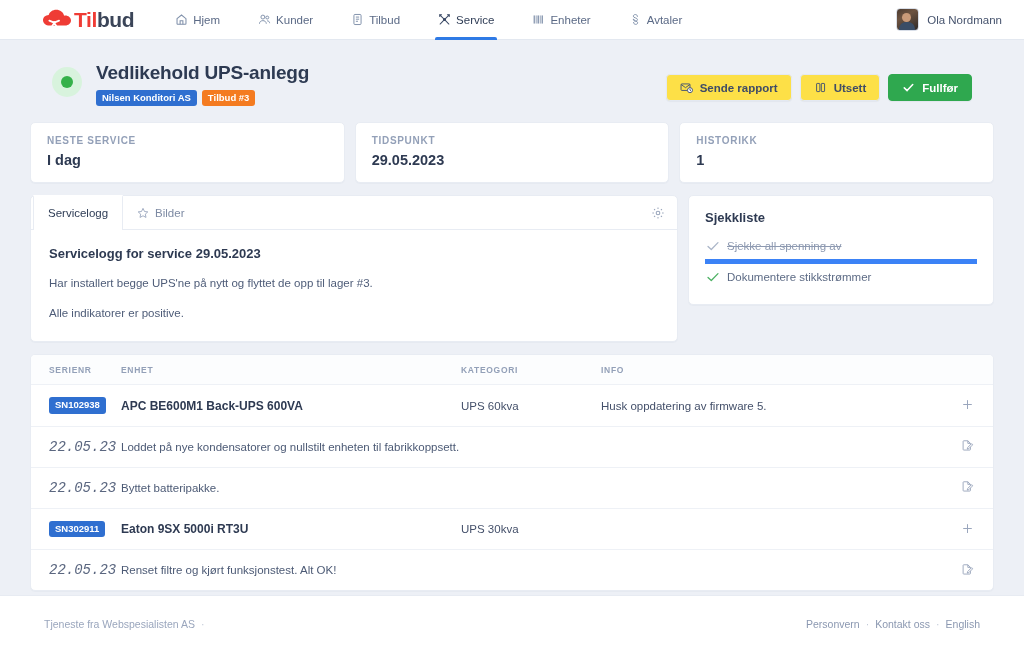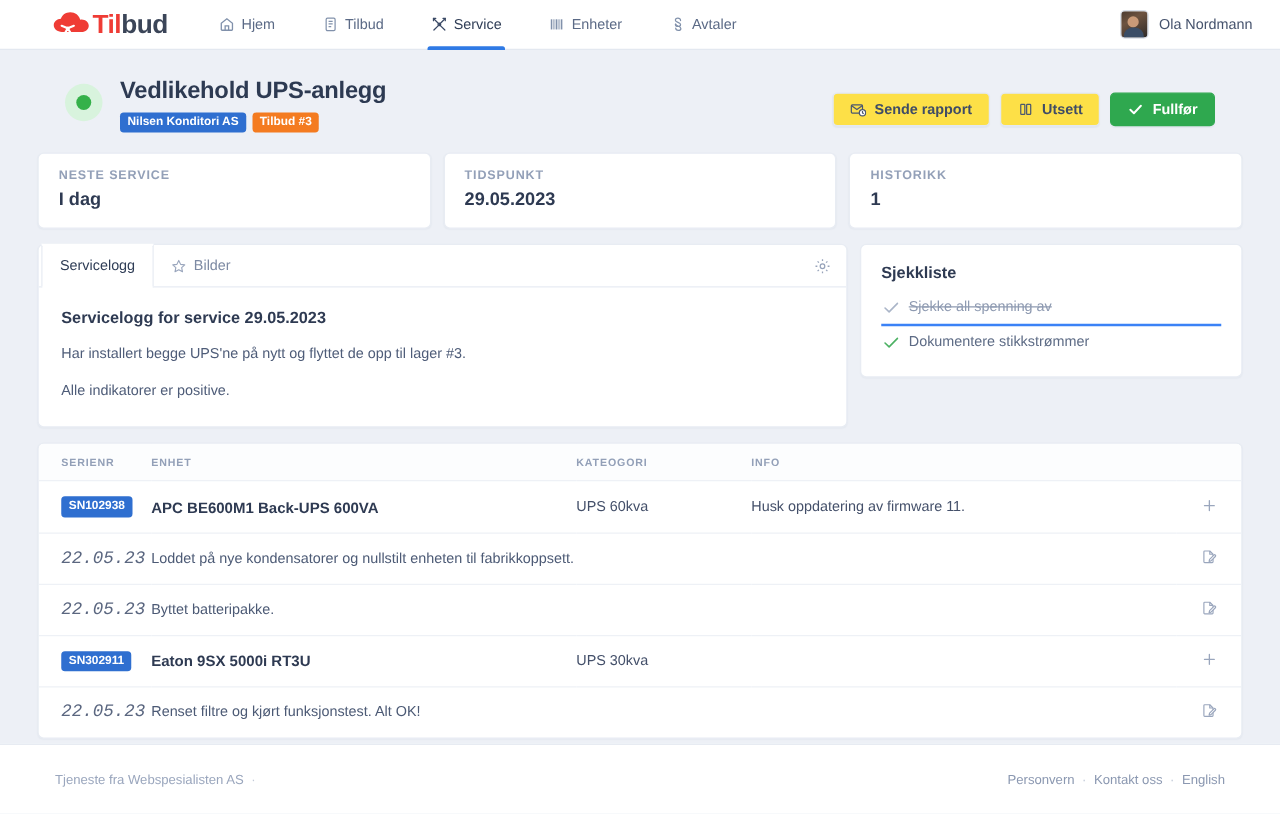--- a/index.html
+++ b/index.html
@@ -107,21 +107,21 @@
   .gear-ico { width: 14px; height: 14px; color: #97a3ba; display: block; }
 
   .log-body { padding: 16px 18px 20px; }
   .log-title { font-size: 13px; font-weight: 700; color: #2e3a52; }
   .log-p { font-size: 11.5px; color: #4e5c78; margin-top: 14px; line-height: 1.4; }
 
   .check-panel { flex: 0 0 306px; padding: 14px 16px 14px; }
   .check-title { font-size: 13px; font-weight: 700; color: #2e3a52; margin-bottom: 8px; }
   .check-item {
     display: flex; align-items: center; gap: 8px; font-size: 11.5px; color: #5d6b85;
-    padding: 7px 2px; border-bottom: 2px solid #3b82f6;
+    padding: 7px 2px; border-bottom: 5px solid #3b82f6;
   }
   .check-item:last-child { border-bottom: none; }
   .check-item.done span.lbl { text-decoration: line-through; color: #8e9ab1; }
   .check-ico { width: 12px; height: 10px; color: #4cb163; display: block; flex: 0 0 12px; }
   .check-item.done .check-ico { color: #aab5c8; }
 
   
   .table-wrap { margin-top: 12px; background: #fff; border: 1px solid #e8ecf3; border-radius: 5px; overflow: hidden;
                 box-shadow: 0 1px 1px rgba(40,60,100,.03); }
   table { width: 100%; border-collapse: collapse; table-layout: fixed; }
@@ -180,20 +180,31 @@
       <div class="nav-item">
         <span class="nav-ico">
           <svg viewBox="0 0 16 16" width="13" height="13" fill="none" stroke="currentColor" stroke-width="1.3">
             <path d="M2.5 7 8 2.5 13.5 7v6a.8.8 0 0 1-.8.8H3.3a.8.8 0 0 1-.8-.8V7z"></path>
             <path d="M6.3 13.8V9.5h3.4v4.3"></path>
           </svg>
         </span>
         <span>Hjem</span>
       </div>
 
+      <div class="nav-item">
+        <span class="nav-ico">
+          <svg viewBox="0 0 16 16" width="13" height="13" fill="none" stroke="currentColor" stroke-width="1.2">
+            <circle cx="6" cy="5" r="2.4"></circle>
+              <circle cx="11.4" cy="5.6" r="1.8"></circle>
+            <path d="M1.8 13.2c0-2.3 1.9-3.8 4.2-3.8s4.2 1.5 4.2 3.8"></path>
+            <path d="M11.2 9.6c1.8 0 3.1 1.2 3.1 2.9"></path>
+          </svg>
+        </span>
+        <span>Kunder</span>
+      </div>
 
       <div class="nav-item">
         <span class="nav-ico">
           <svg viewBox="0 0 16 16" width="13" height="13" fill="none" stroke="currentColor" stroke-width="1.2">
             <rect x="3.6" y="1.8" width="8.8" height="12.4" rx="1.3"></rect>
             <path d="M6 5h4M6 7.6h4M6 10.2h2.6"></path>
           </svg>
         </span>
         <span>Tilbud</span>
       </div>
@@ -369,21 +380,21 @@
               <th class="c-act"></th>
             </tr>
           </thead>
           <tbody>
             <tr>
               <td class="c-serial">
                 <span class="sn">SN102938</span>
               </td>
               <td class="c-unit unit-name">APC BE600M1 Back-UPS 600VA</td>
               <td class="c-cat">UPS 60kva</td>
-              <td class="c-info">Husk oppdatering av firmware 11.</td>
+              <td class="c-info">Husk oppdatering av firmware 5.</td>
               <td class="c-act act">
                 <span class="act-btn">
                   <span class="act-ico">
                     <svg viewBox="0 0 16 16" width="13" height="13" fill="none" stroke="currentColor" stroke-width="1.3" stroke-linecap="round">
                       <path d="M8 3.2v9.6M3.2 8h9.6"></path>
                     </svg>
                   </span>
                 </span>
               </td>
             </tr>

